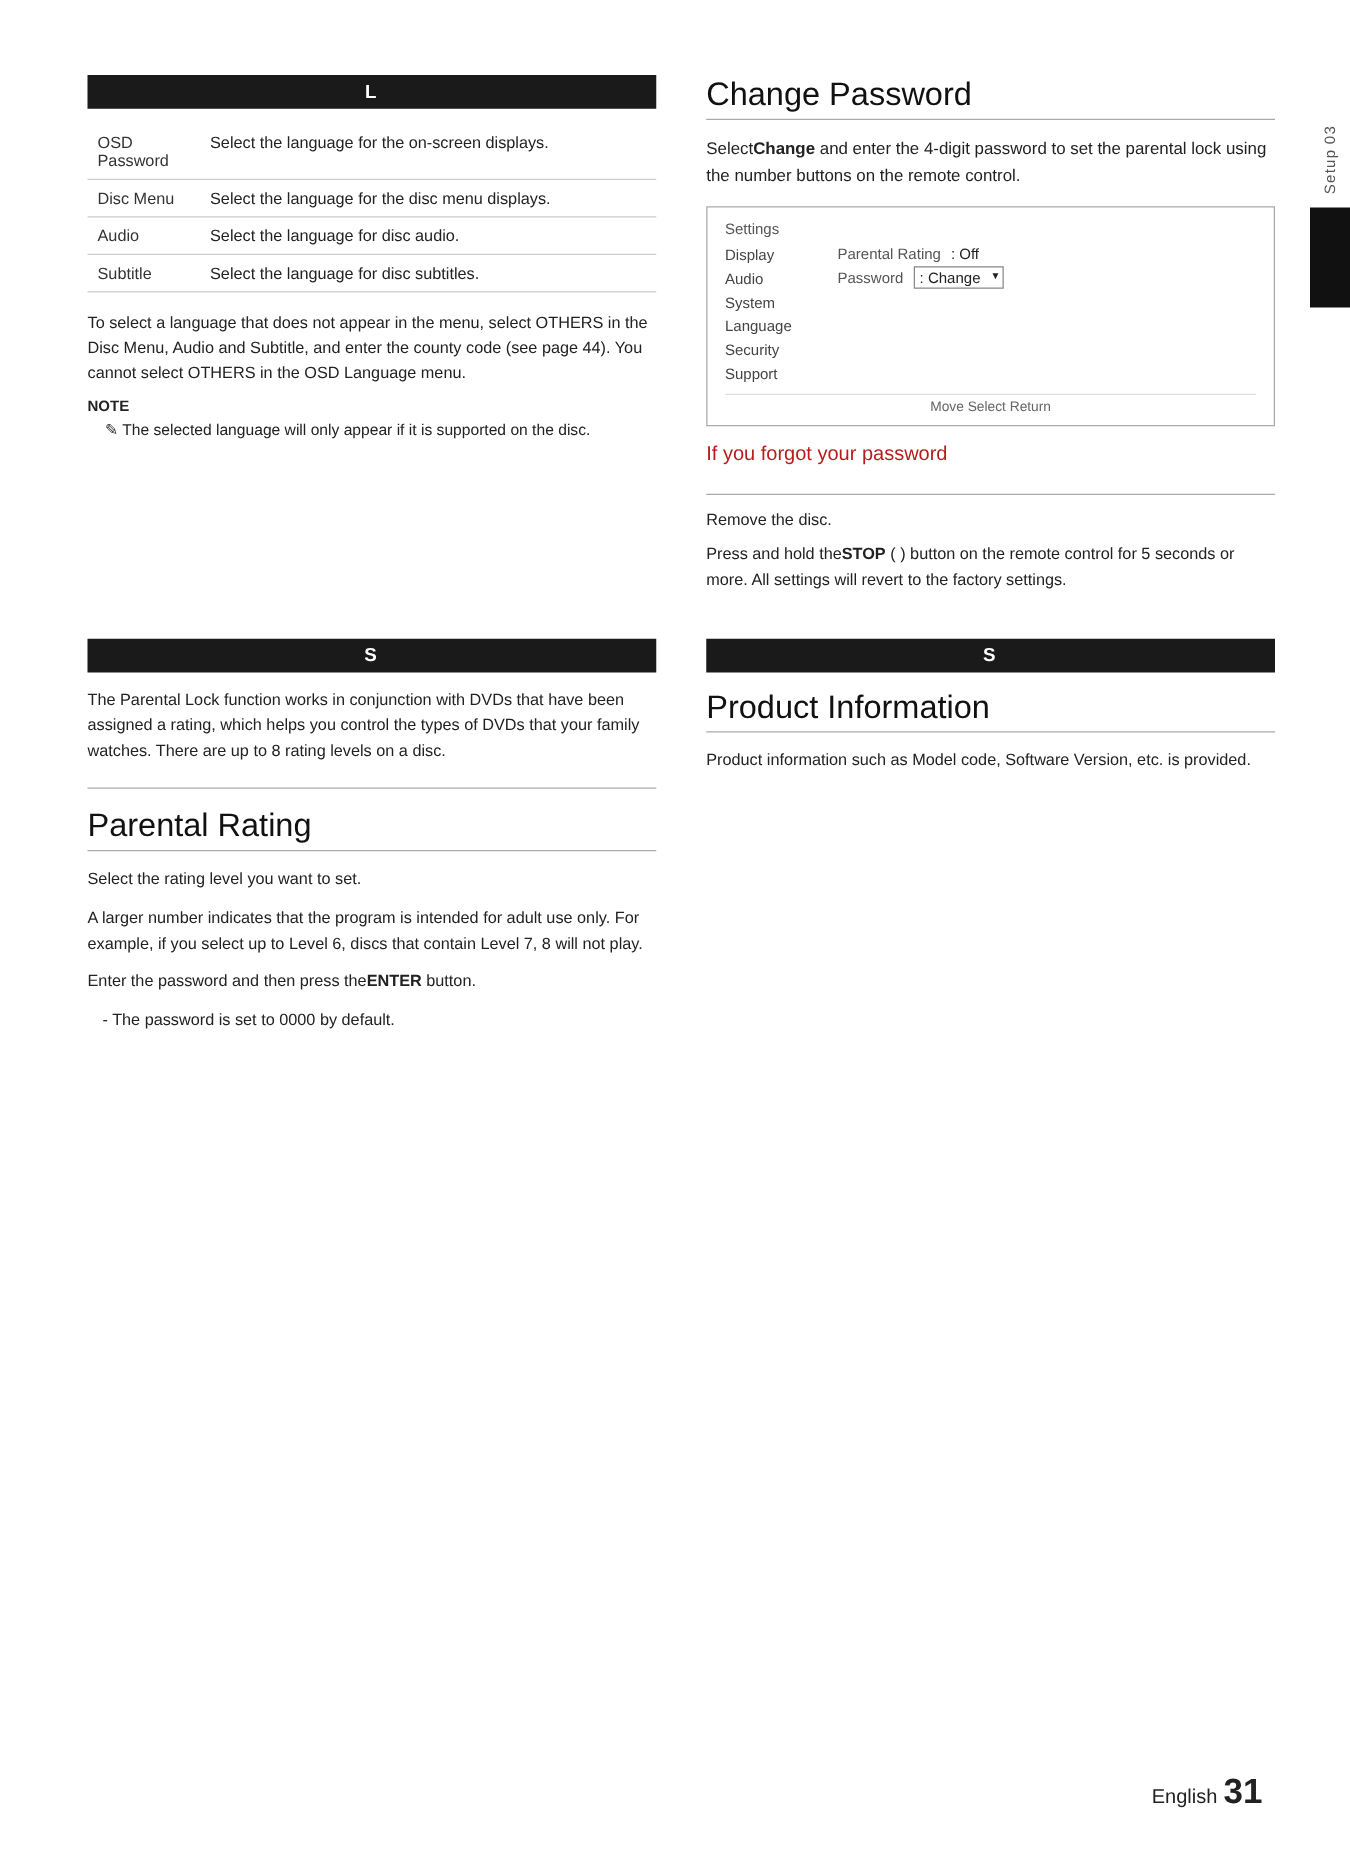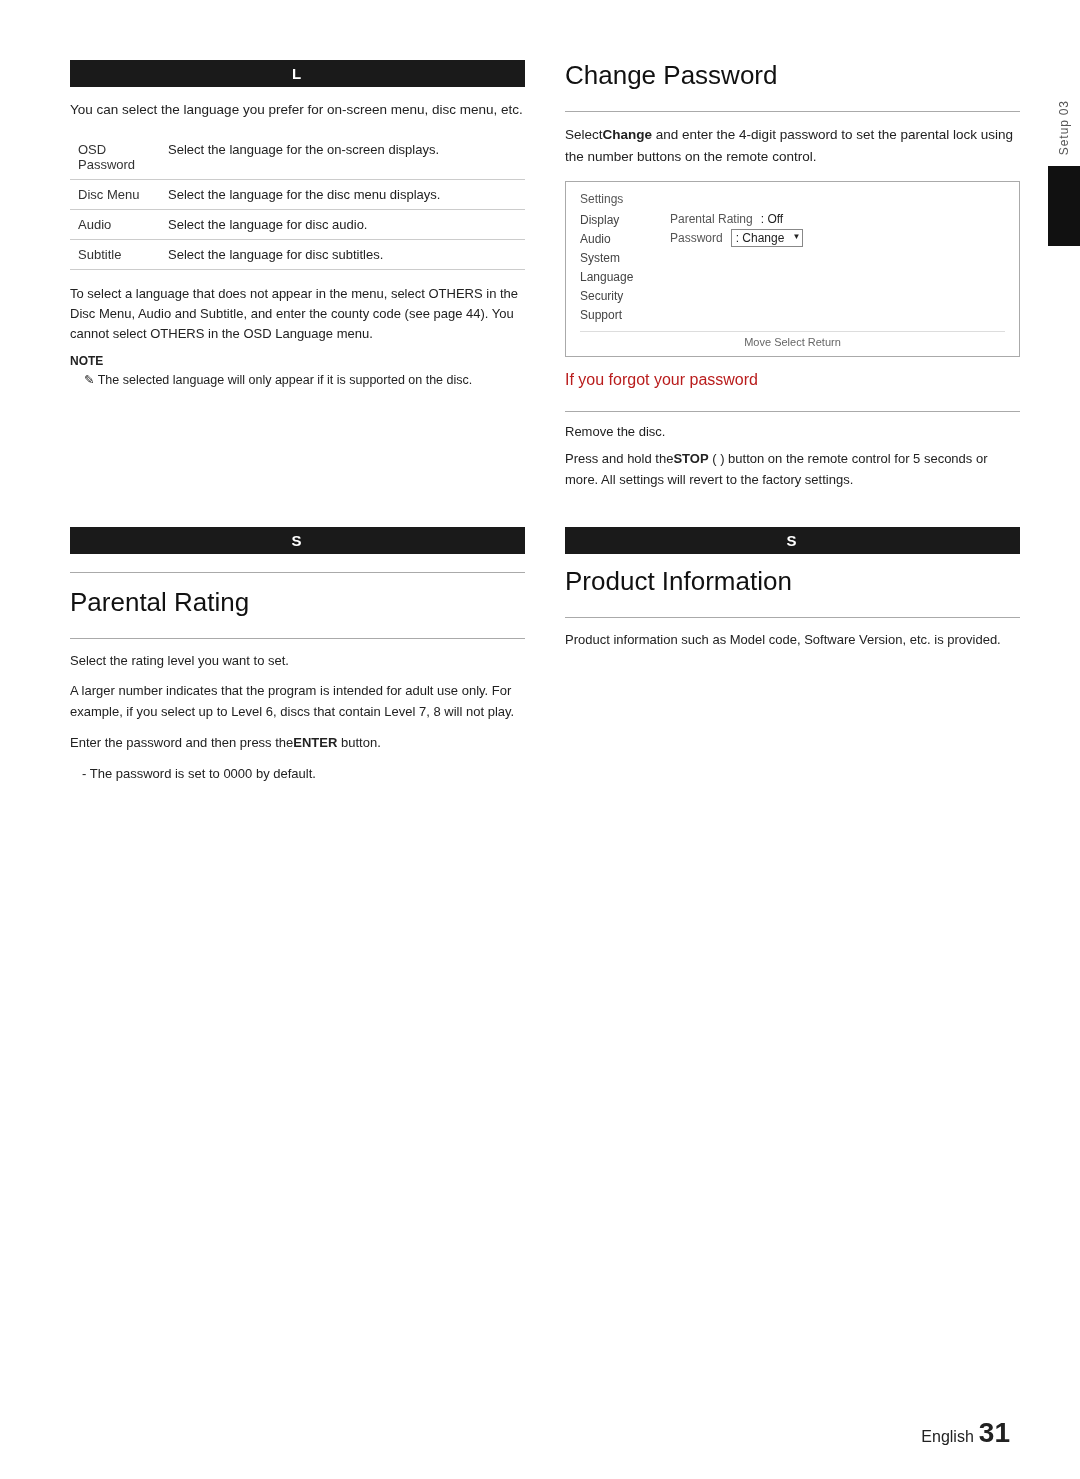--- a/index.html
+++ b/index.html
@@ -66,21 +66,21 @@
       text-align: center;
       padding: 5px 10px;
       letter-spacing: 2px;
       margin-bottom: 12px;
     }
     .section-title {
       font-size: 26px;
       font-weight: 300;
       color: #111;
       border-bottom: 1px solid #aaa;
-      padding-bottom: 20px;
+      padding-bottom: 4px;
       margin-bottom: 12px;
     }
     
     .intro-text {
       font-size: 13.5px;
       line-height: 1.6;
       margin-bottom: 14px;
       color: #222;
     }
     
@@ -253,21 +253,20 @@
     <span class="side-tab-text">Setup</span>
     <div class="side-tab-black"></div>
   </div>
 
   <div class="two-col">
 
     <div class="left-col">
       <div class="section-bar">
         <span>L</span>
       </div>
-      <p class="intro-text">You can select the language you prefer for on-screen menu, disc menu, etc.</p>
       <table class="lang-table">
         <tbody id="lang-table-body">
             <tr>
               <td>OSD Password</td>
               <td>Select the language for the on-screen displays.</td>
             </tr>
             <tr>
               <td>Disc Menu</td>
               <td>Select the language for the disc menu displays.</td>
             </tr>
@@ -332,20 +331,21 @@
 
   </div>
 
   <div class="bottom-section">
     <div class="two-col">
 
       <div class="left-col">
         <div class="section-bar">
           <span>S</span>
         </div>
+        <p class="parental-text">The Parental Lock function works in conjunction with DVDs that have been assigned a rating, which helps you control the types of DVDs that your family watches. There are up to 8 rating levels on a disc.</p>
         <hr class="section-divider">
         <h2 class="section-title">Parental Rating</h2>
         <p class="parental-text">Select the rating level you want to set.</p>
         <p class="parental-text">A larger number indicates that the program is intended for adult use only. For example, if you select up to Level 6, discs that contain Level 7, 8 will not play.</p>
         <p class="parental-text">
           Enter the password and then press the<strong>ENTER</strong> button.
         </p>
         <div id="parental-list-container">
             <div style="font-size: 13px; line-height: 1.6; padding-left: 12px;">- The password is set to   0000   by default.</div>
           </div>

